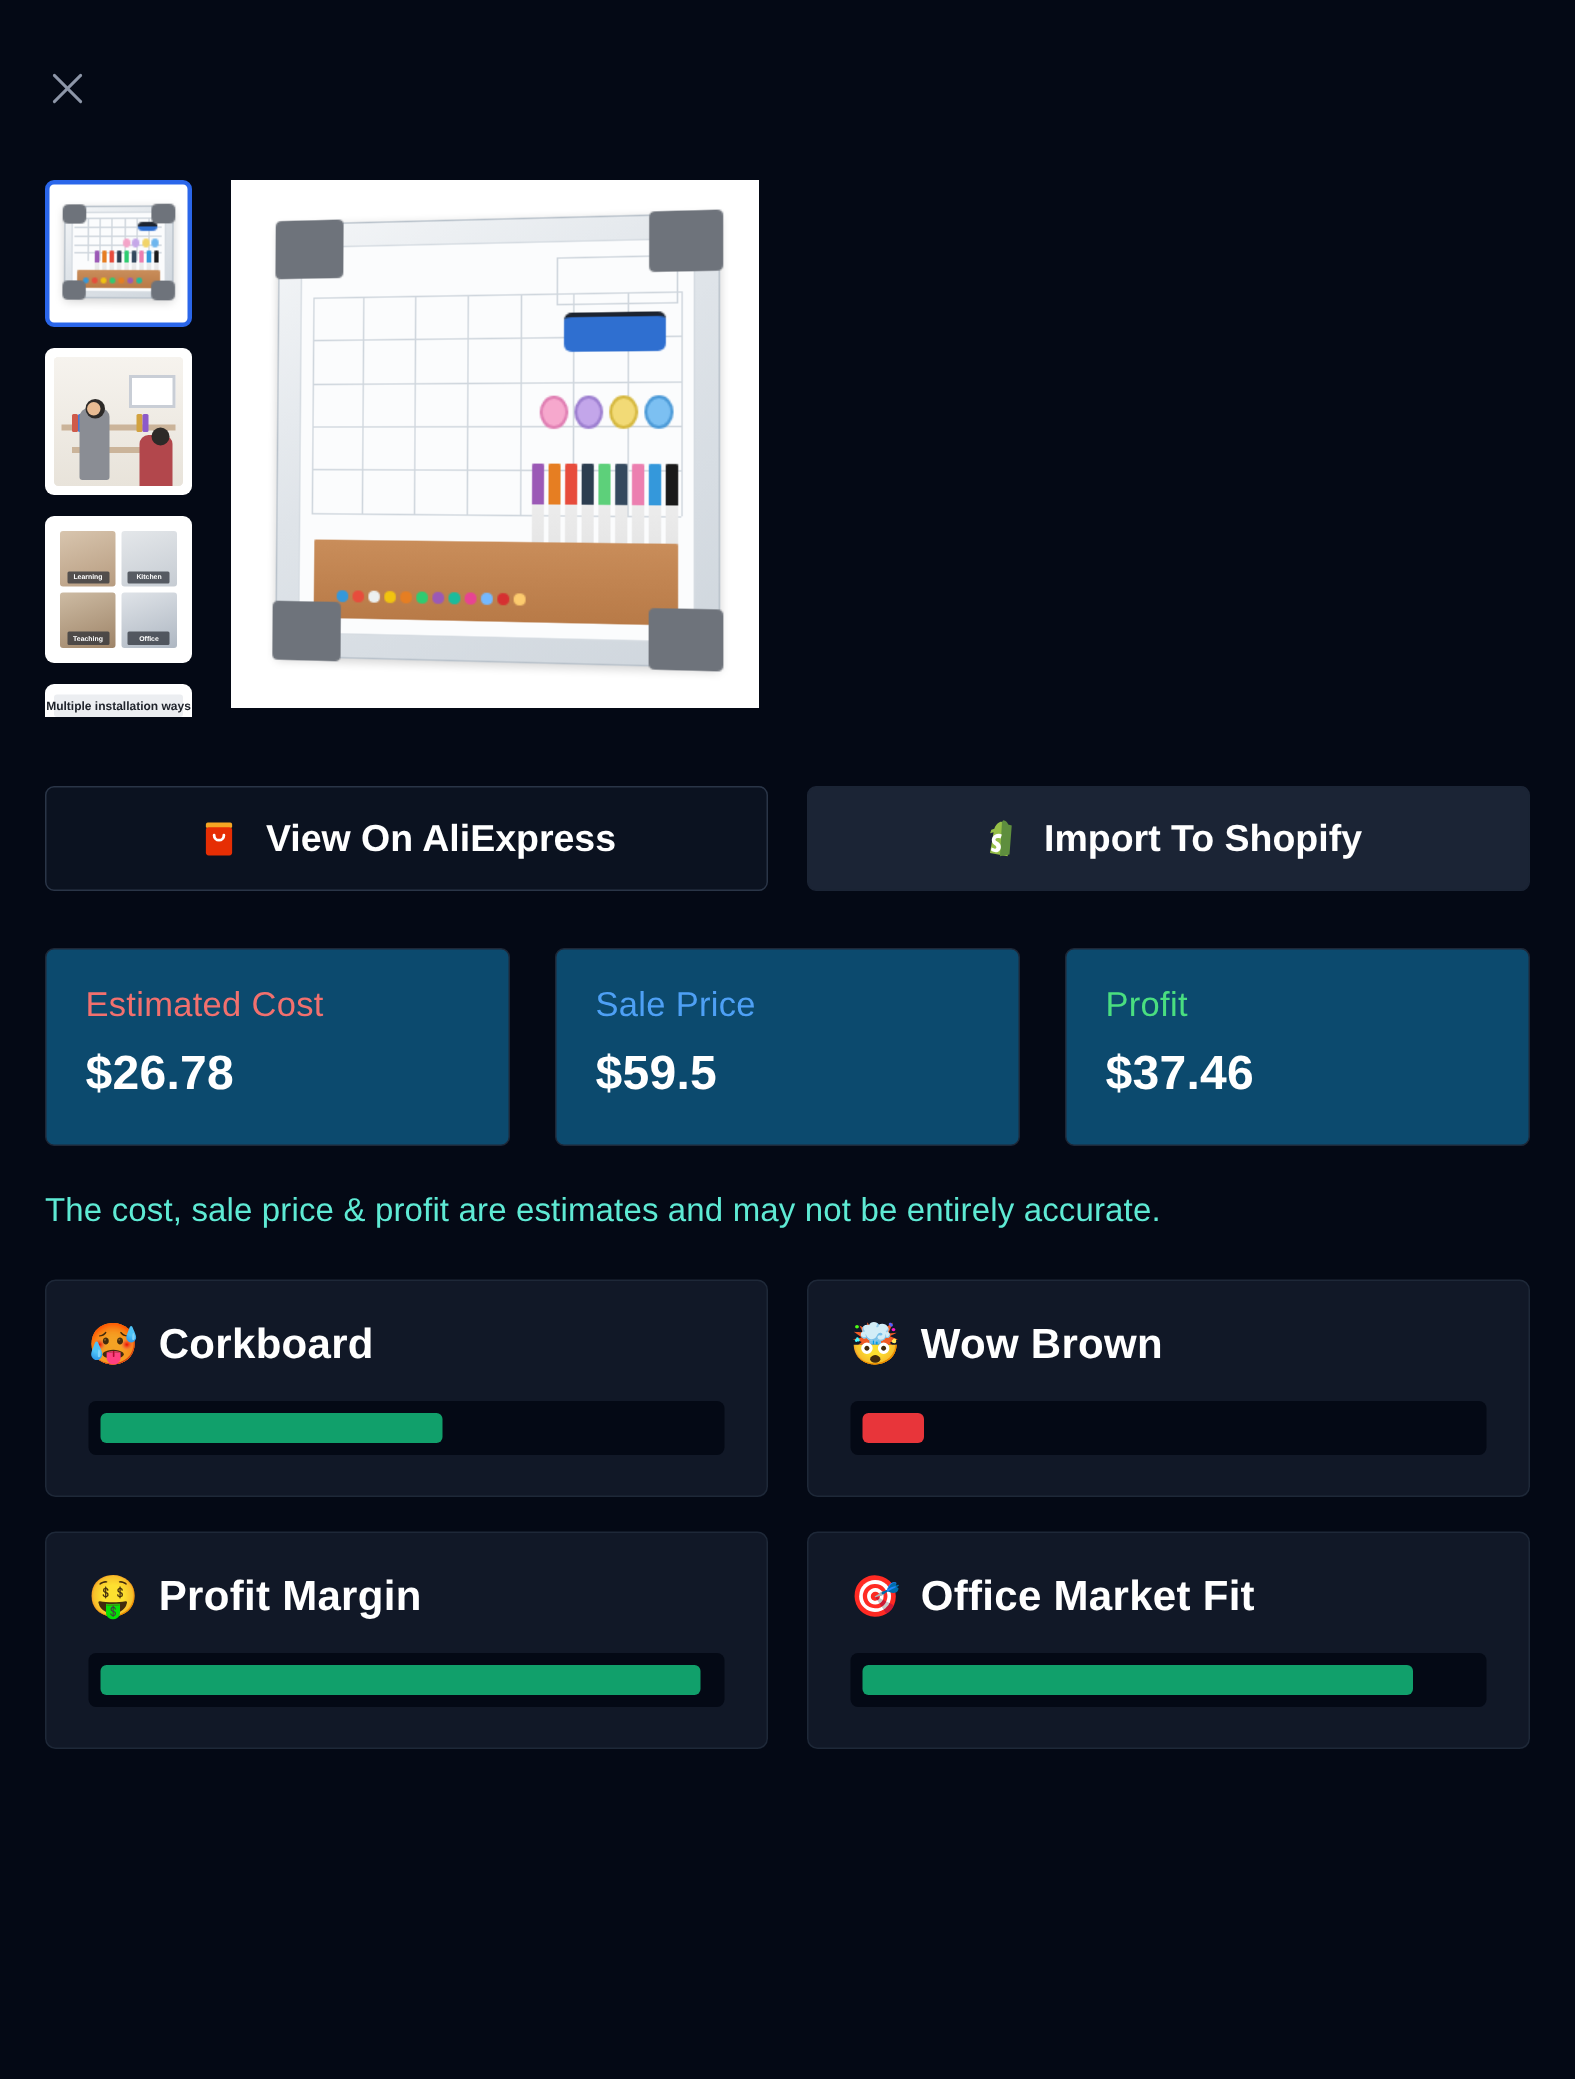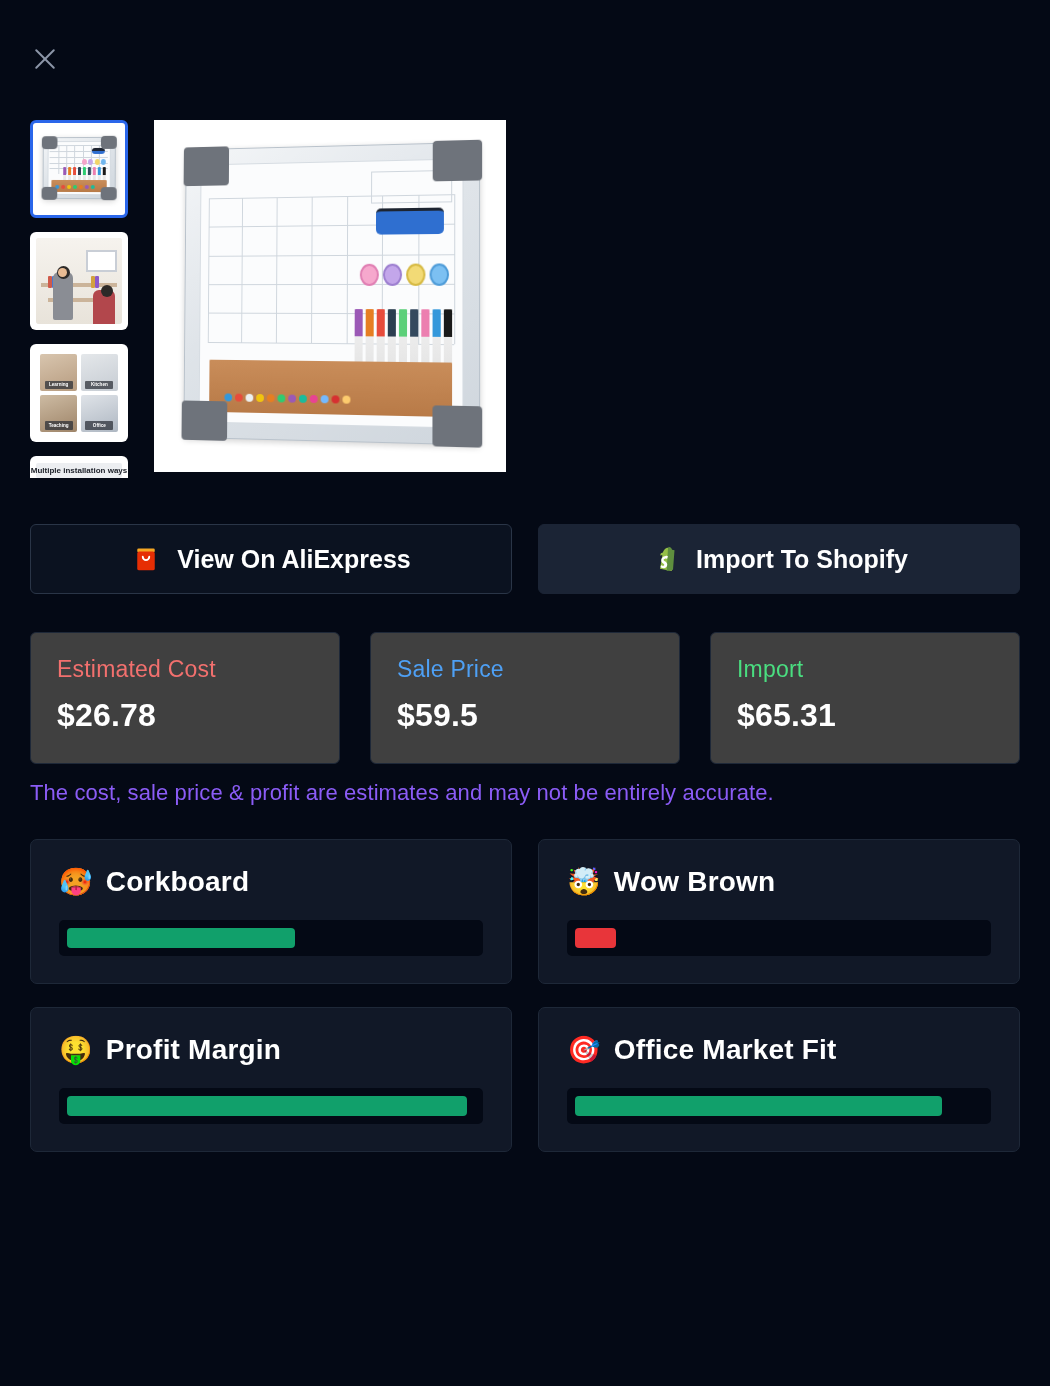--- a/index.html
+++ b/index.html
@@ -261,38 +261,38 @@
   
   .prices {
     display: flex;
     gap: 30px;
     padding: 0 30px;
     margin-top: 38px;
   }
   .price-card {
     flex: 1;
     height: 132px;
-    background: #404040;
+    background: #0c4a6e;
     border: 1px solid #1e2838;
     border-radius: 6px;
     padding: 23px 26px;
   }
   .price-label { font-size: 23px; font-weight: 400; letter-spacing: .2px; }
   .price-value {
     color: #ffffff;
     font-size: 32px;
     font-weight: 700;
     margin-top: 14px;
     letter-spacing: .2px;
   }
 
   .disclaimer {
     padding: 0 30px;
-    margin-top: 16px;
-    color: #8b5cf6;
+    margin-top: 30px;
+    color: #5eead4;
     font-size: 22px;
     letter-spacing: .1px;
   }
 
   
   .metrics {
     padding: 0 30px;
     margin-top: 33px;
     display: grid;
     grid-template-columns: 1fr 1fr;
@@ -537,22 +537,22 @@
   <div class="prices">
     <div class="price-card">
       <div class="price-label" style="color:#f2706e">Estimated Cost</div>
       <div class="price-value">$26.78</div>
     </div>
     <div class="price-card">
       <div class="price-label" style="color:#4ea0f5">Sale Price</div>
       <div class="price-value">$59.5</div>
     </div>
     <div class="price-card">
-      <div class="price-label" style="color:#4ade80">Import</div>
-      <div class="price-value">$65.31</div>
+      <div class="price-label" style="color:#4ade80">Profit</div>
+      <div class="price-value">$37.46</div>
     </div>
   </div>
 
   <div class="disclaimer">The cost, sale price &amp; profit are estimates and may not be entirely accurate.</div>
 
   <div class="metrics">
 
     <div class="metric-card">
       <div class="metric-head">
         <span class="metric-emoji">🥵</span>

